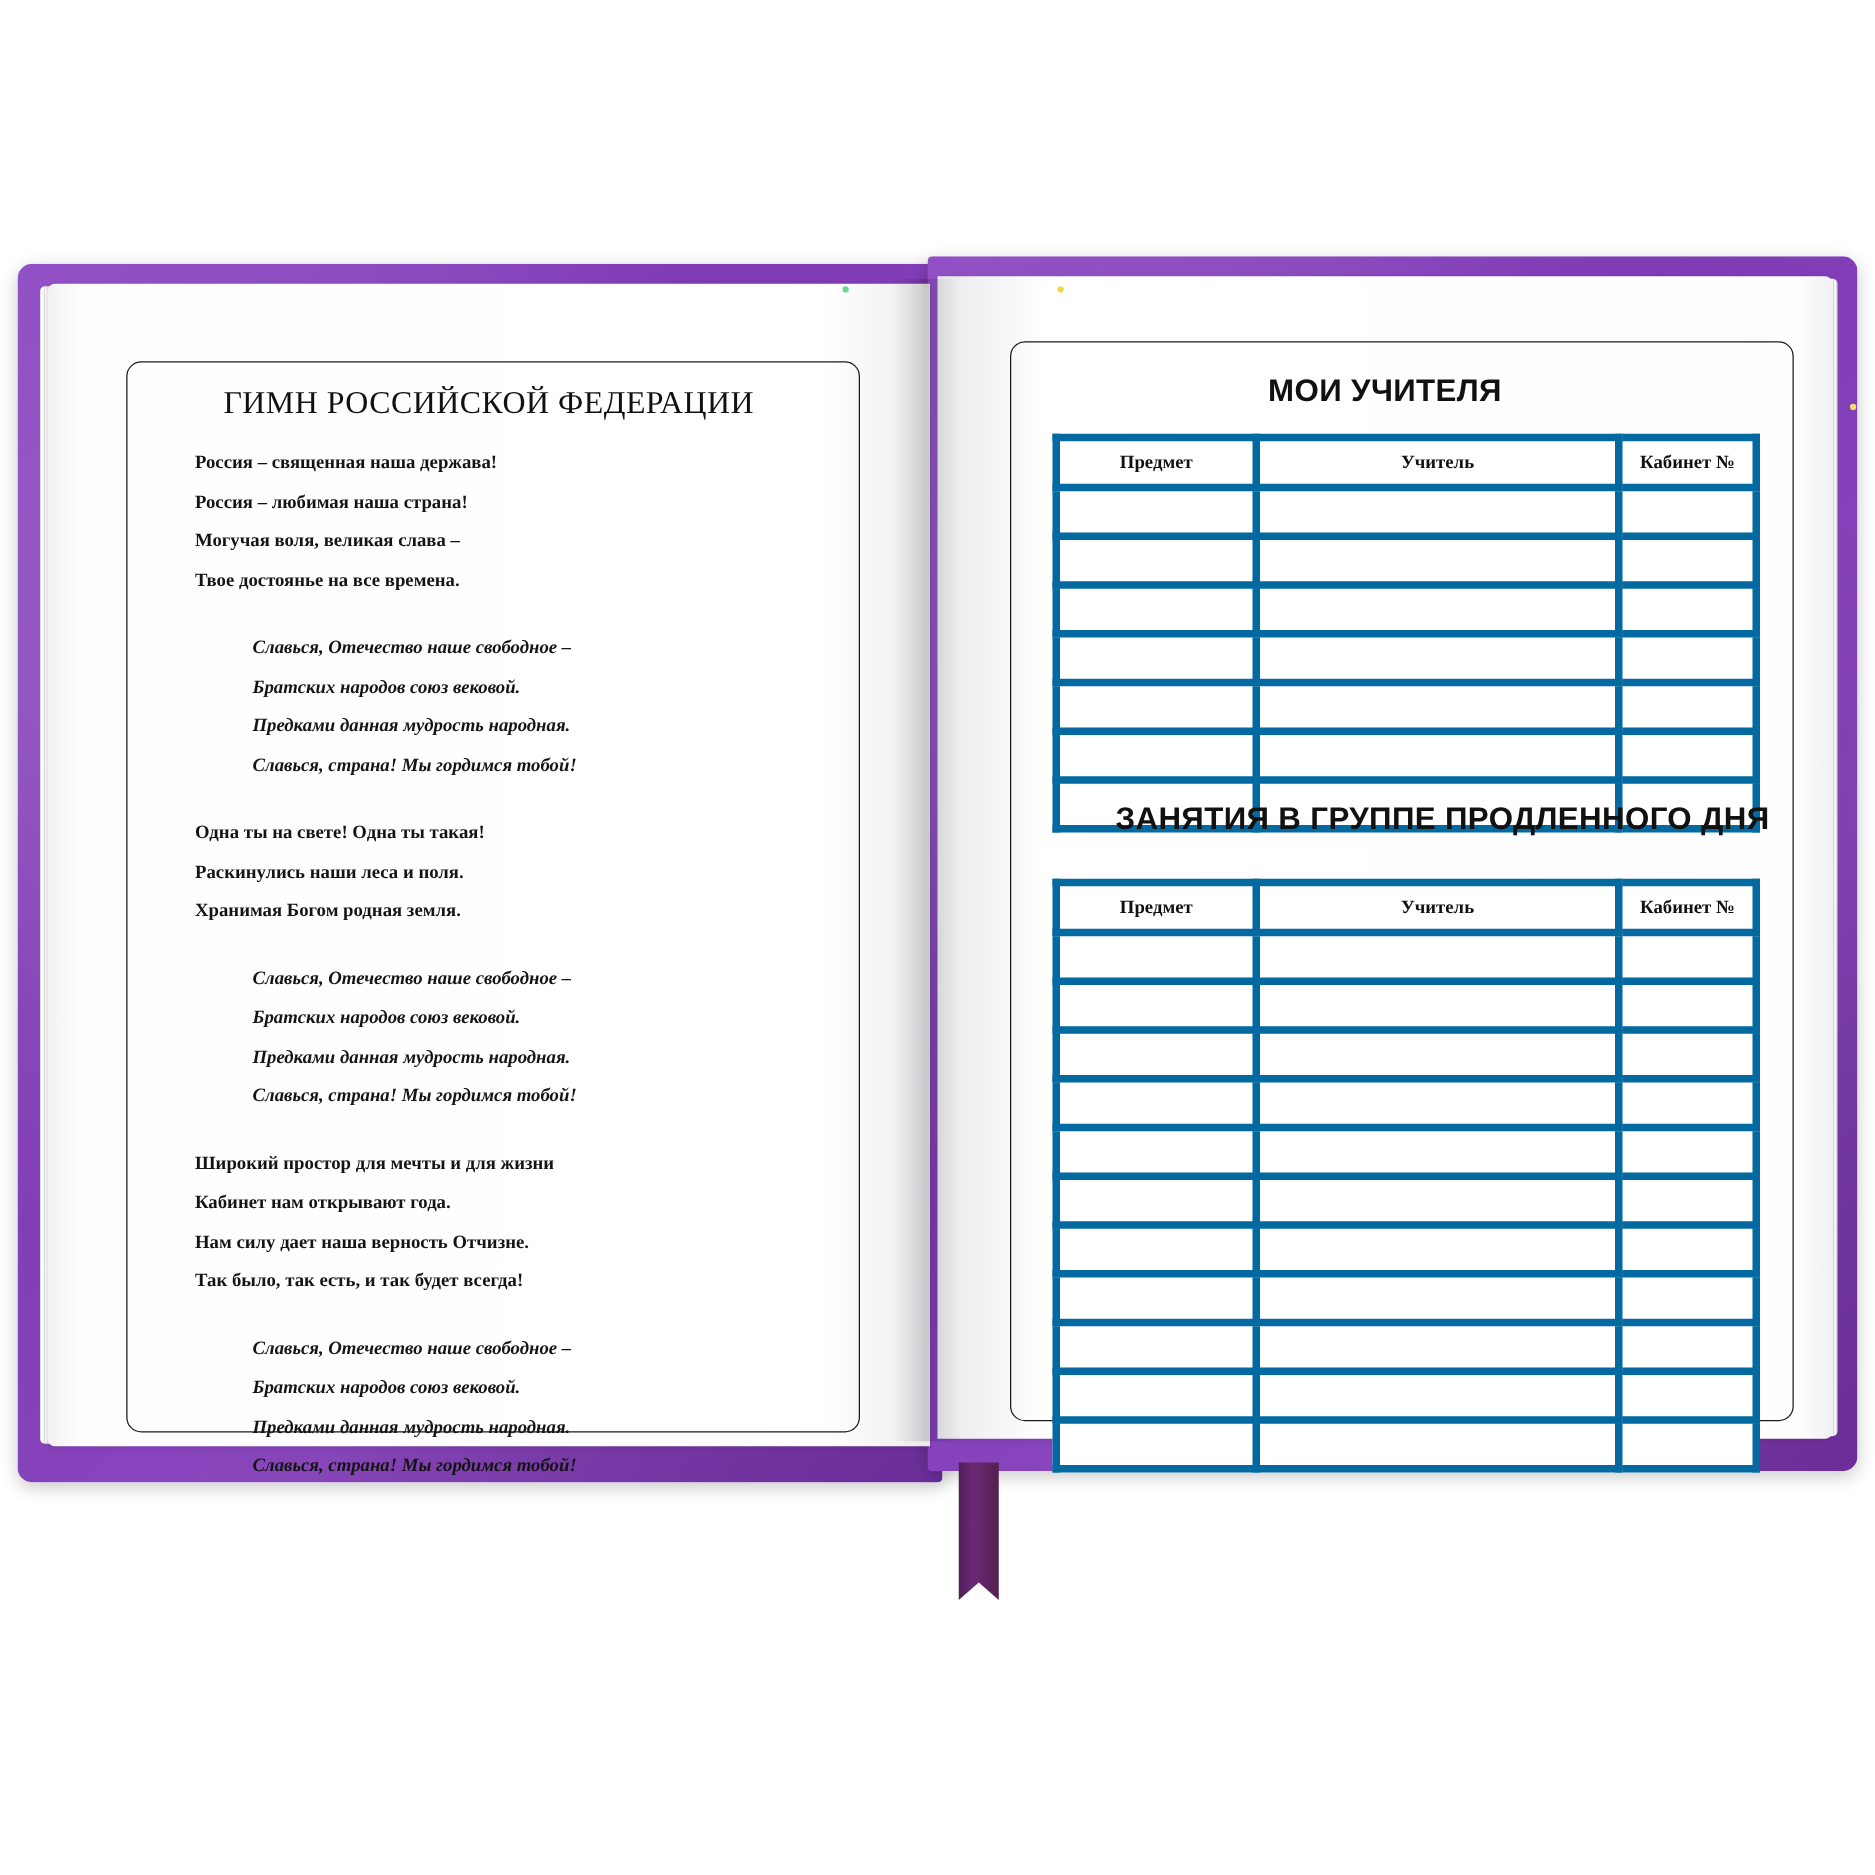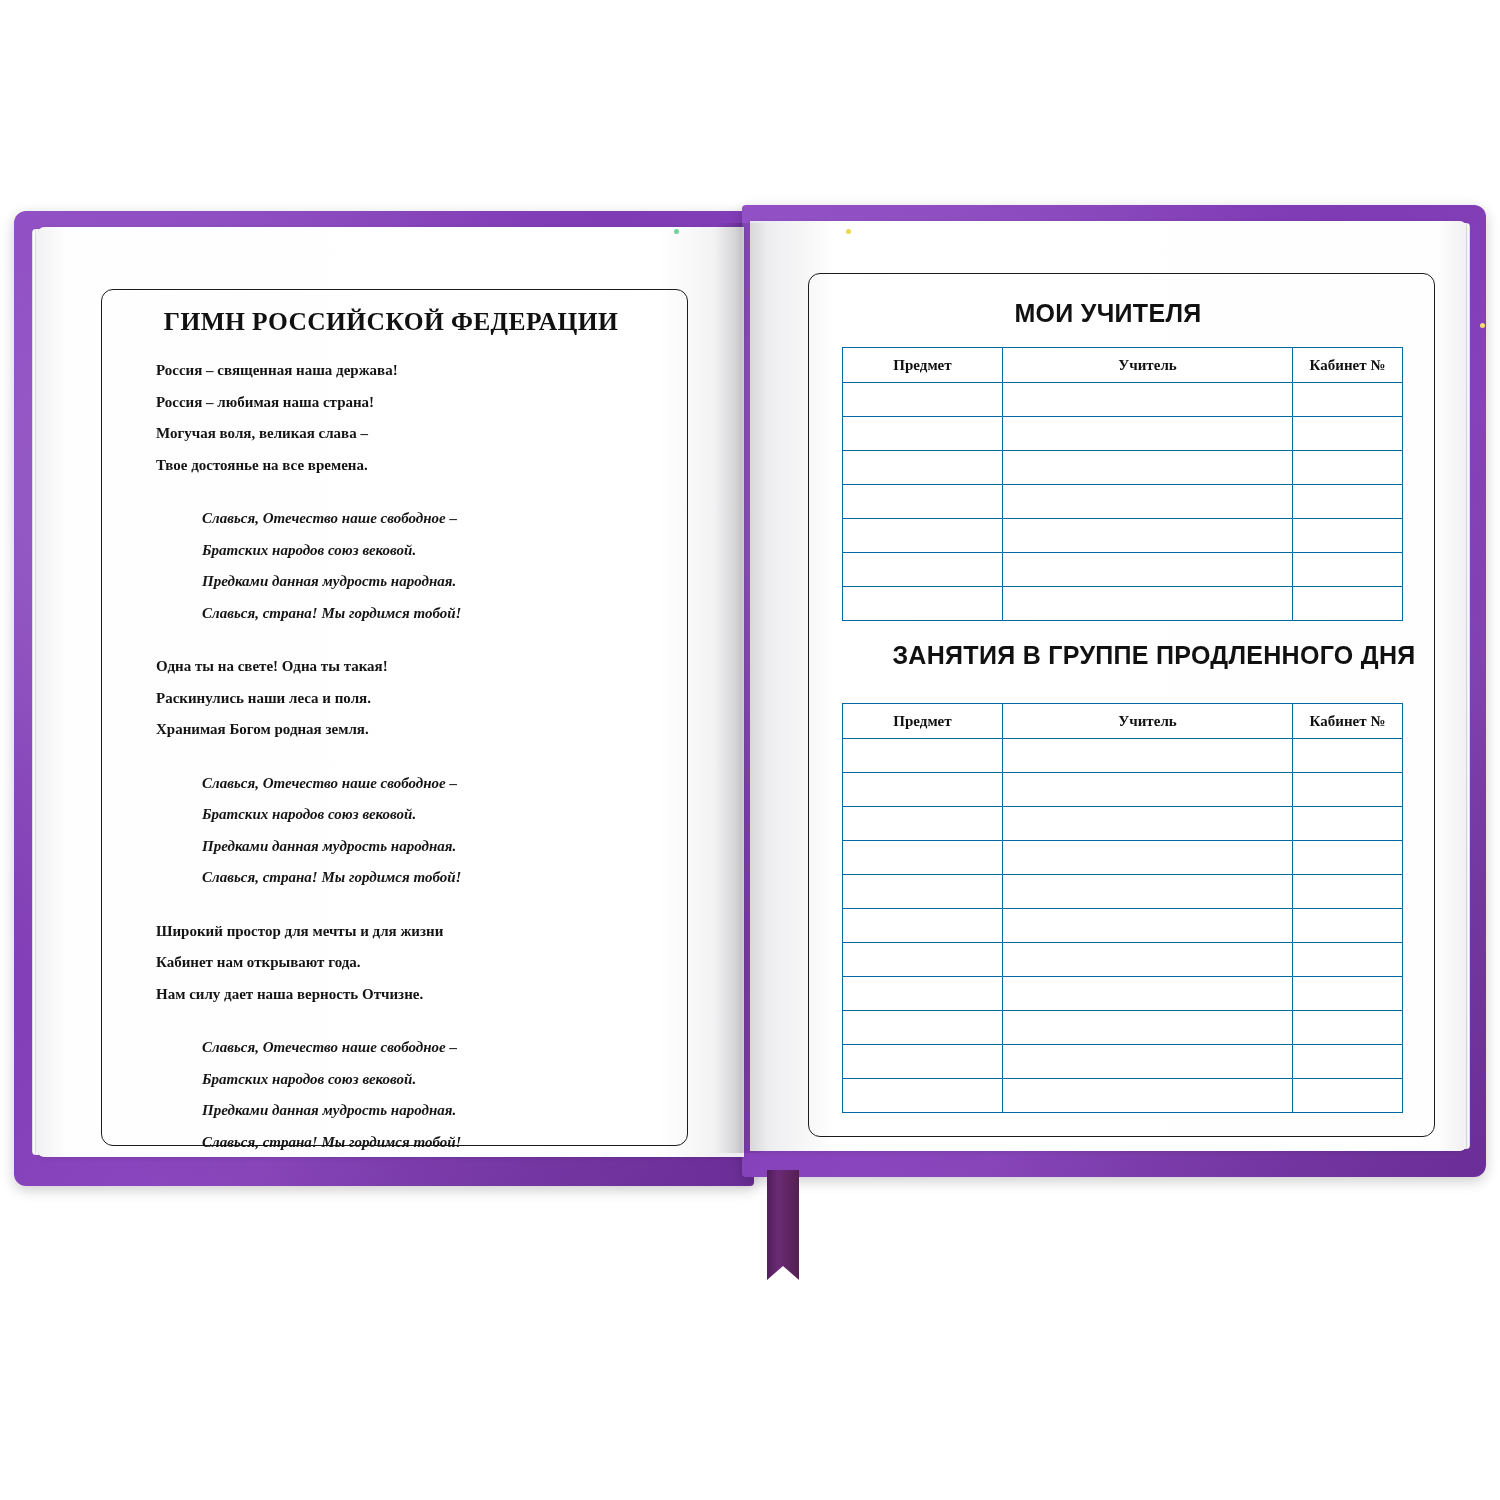--- a/index.html
+++ b/index.html
@@ -149,21 +149,21 @@
   }
 
   
   .anthem-title {
     position: absolute;
     left: 0;
     top: 80px;
     width: 100%;
     text-align: center;
     font-family: "Liberation Serif", serif;
-    font-weight: bold;
+    font-weight: normal;
     font-size: 25.5px;
     letter-spacing: 0.4px;
     color: #111;
   }
 
   .anthem-body {
     position: absolute;
     left: 118px;
     top: 128px;
     width: 520px;
@@ -195,21 +195,21 @@
   #title-teachers { top: 78px; }
   #title-gpd { top: 420px; padding-left: 46px; }
 
   table.grid {
     position: absolute;
     border-collapse: collapse;
     table-layout: fixed;
     background: #ffffff;
   }
   table.grid th, table.grid td {
-    border: 1px solid #0369a1;
+    border: 6px solid #0369a1;
     padding: 0;
   }
   table.grid th {
     height: 34px;
     font-family: "Liberation Serif", serif;
     font-weight: bold;
     font-size: 15px;
     color: #111;
     text-align: center;
   }
@@ -272,20 +272,21 @@
           <div>Славься, Отечество наше свободное –</div>
           <div>Братских народов союз вековой.</div>
           <div>Предками данная мудрость народная.</div>
           <div>Славься, страна! Мы гордимся тобой!</div>
         </div>
 
         <div class="stanza">
           <div>Широкий простор для мечты и для жизни</div>
           <div>Кабинет нам открывают года.</div>
           <div>Нам силу дает наша верность Отчизне.</div>
+          <div>Так было, так есть, и так будет всегда!</div>
         </div>
 
         <div class="stanza chorus">
           <div>Славься, Отечество наше свободное –</div>
           <div>Братских народов союз вековой.</div>
           <div>Предками данная мудрость народная.</div>
           <div>Славься, страна! Мы гордимся тобой!</div>
         </div>
       </div>
     </div>

